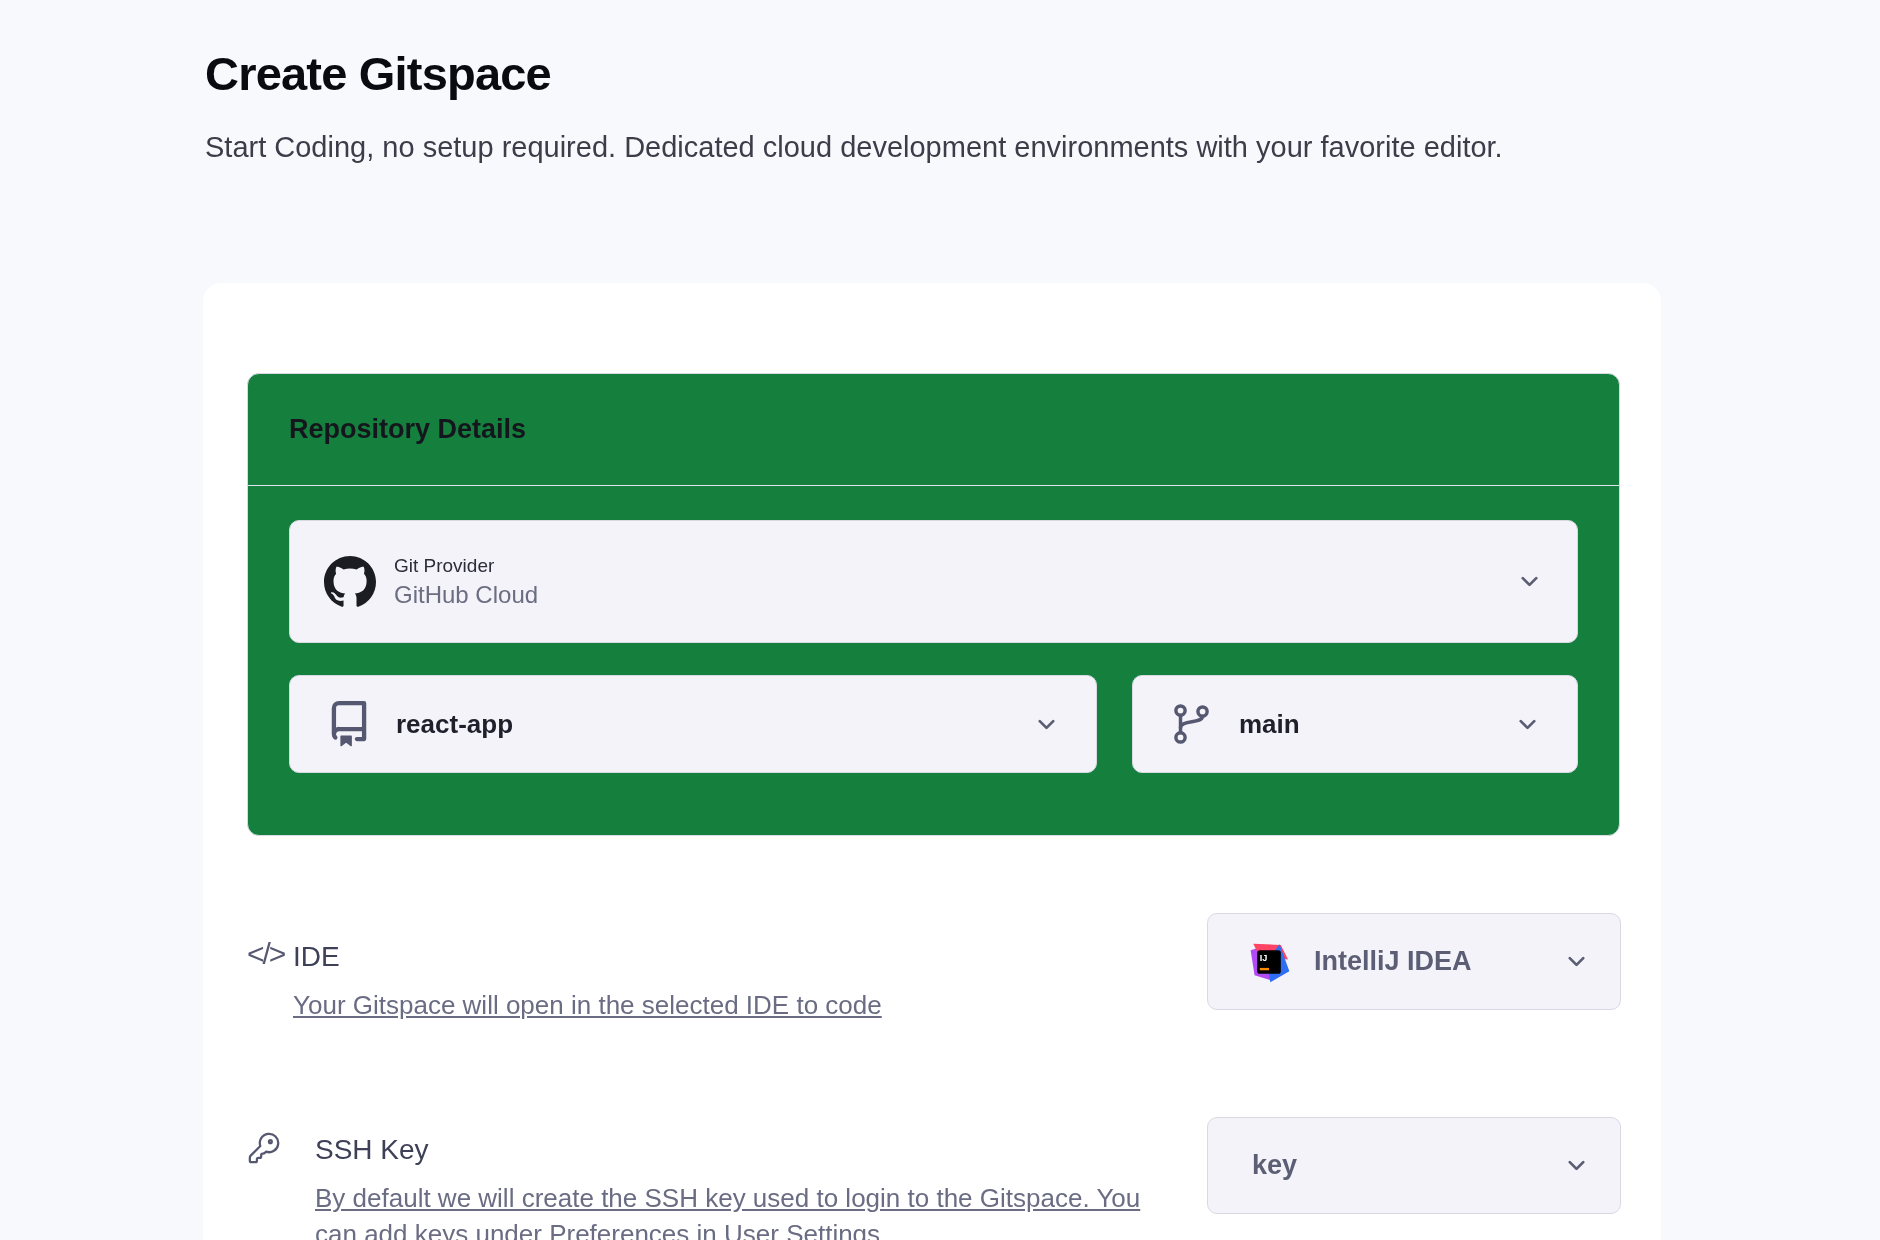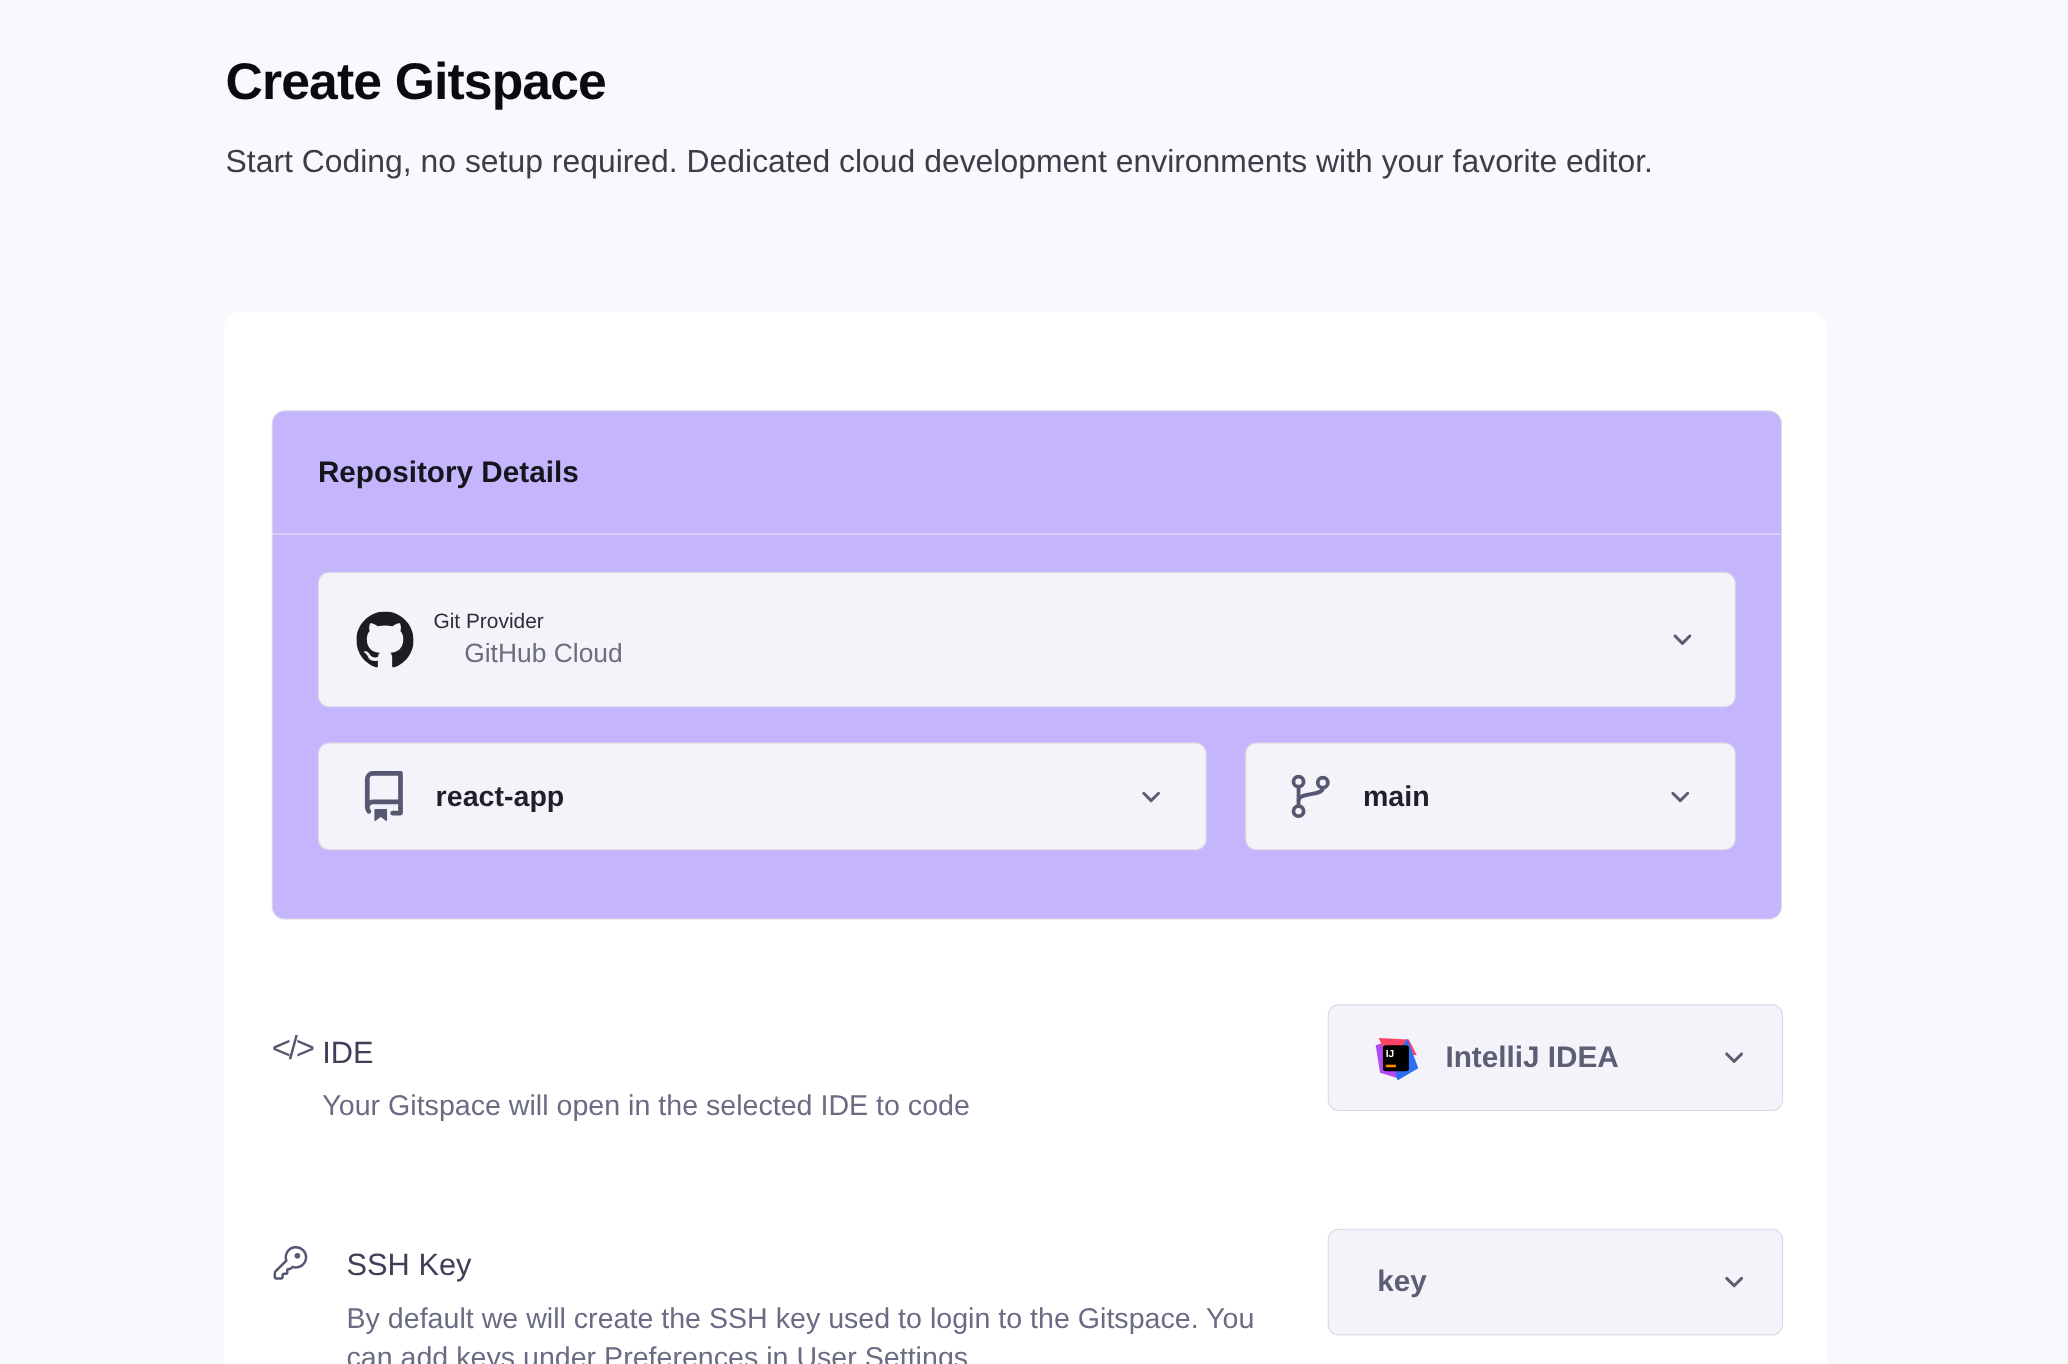--- a/index.html
+++ b/index.html
@@ -20,56 +20,56 @@
     max-width: 1360px; font-weight: 400;
   }
 
   .panel {
     position: absolute; left: 203px; top: 283px; width: 1458px; height: 1020px;
     background: #ffffff; border-radius: 18px;
   }
 
   .card {
     margin: 90px 41px 0 44px;
-    border: 1.5px solid #d8dae6; border-radius: 12px; background: #c4b5fd;
+    border: 1.5px solid #d8dae6; border-radius: 12px; background: #15803d;
   }
   .card-header {
     height: 112px; display: flex; align-items: center; padding: 0 41px;
     border-bottom: 1.5px solid #e2e3ee;
   }
   .card-title { font-size: 27px; font-weight: 700; color: #15161d; }
   .card-body { padding: 34px 41px 62px 41px; }
 
   .select {
     background: #f3f3f9; border: 1.5px solid #d9d9e4; border-radius: 10px;
     display: flex; align-items: center; cursor: pointer;
   }
   .chevron { margin-left: auto; flex: 0 0 auto; }
 
   .select-provider { height: 123px; padding: 0 34px; }
   .provider-labels { margin-left: 18px; }
   .provider-label { font-size: 19px; line-height: 26px; color: #2c2d39; font-weight: 500; }
-  .provider-value { font-size: 24px; line-height: 31px; color: #6b6d80; font-weight: 400; margin-left: 28px; }
+  .provider-value { font-size: 24px; line-height: 31px; color: #6b6d80; font-weight: 400; }
 
   .select-row { display: flex; gap: 35px; margin-top: 32px; }
   .select-repo { width: 808px; height: 98px; padding: 0 36px; }
   .select-branch { flex: 1; height: 98px; padding: 0 36px; }
   .select-value-dark { font-size: 26px; font-weight: 600; color: #1f202c; margin-left: 24px; }
 
   .section { display: flex; align-items: flex-start; padding: 0 40px 0 44px; }
   .section-ide { margin-top: 77px; }
   .section-ssh { margin-top: 94px; gap: 22px; }
   .sec-icon { flex: 0 0 46px; color: #565871; }
   .code-glyph { font-size: 30px; font-weight: 500; letter-spacing: -2px; display: block; margin-top: 24px; }
   .key-glyph { display: block; margin-top: 14px; }
   .sec-text { flex: 1 1 auto; }
   .sec-text-ide { padding-top: 27px; }
   .sec-text-ssh { padding-top: 16px; }
   .sec-heading { font-size: 28px; line-height: 34px; font-weight: 500; color: #3e4057; }
-  .sec-desc { font-size: 26px; line-height: 36px; color: #6a6c83; margin-top: 13px; max-width: 880px; font-weight: 400; }
+  .sec-desc { font-size: 26px; line-height: 36px; color: #6a6c83; margin-top: 13px; max-width: 880px; font-weight: 400; text-decoration: underline; }
 
   .sec-select { flex: 0 0 414px; height: 97px; margin-left: auto; }
   .select-ide { padding: 0 30px 0 40px; }
   .select-key { padding: 0 30px 0 44px; }
   .sec-select-value { font-size: 27px; font-weight: 700; color: #5c5e75; }
   .select-ide .sec-select-value { margin-left: 24px; }
 
   svg { display: block; }
 </style>
 </head>

